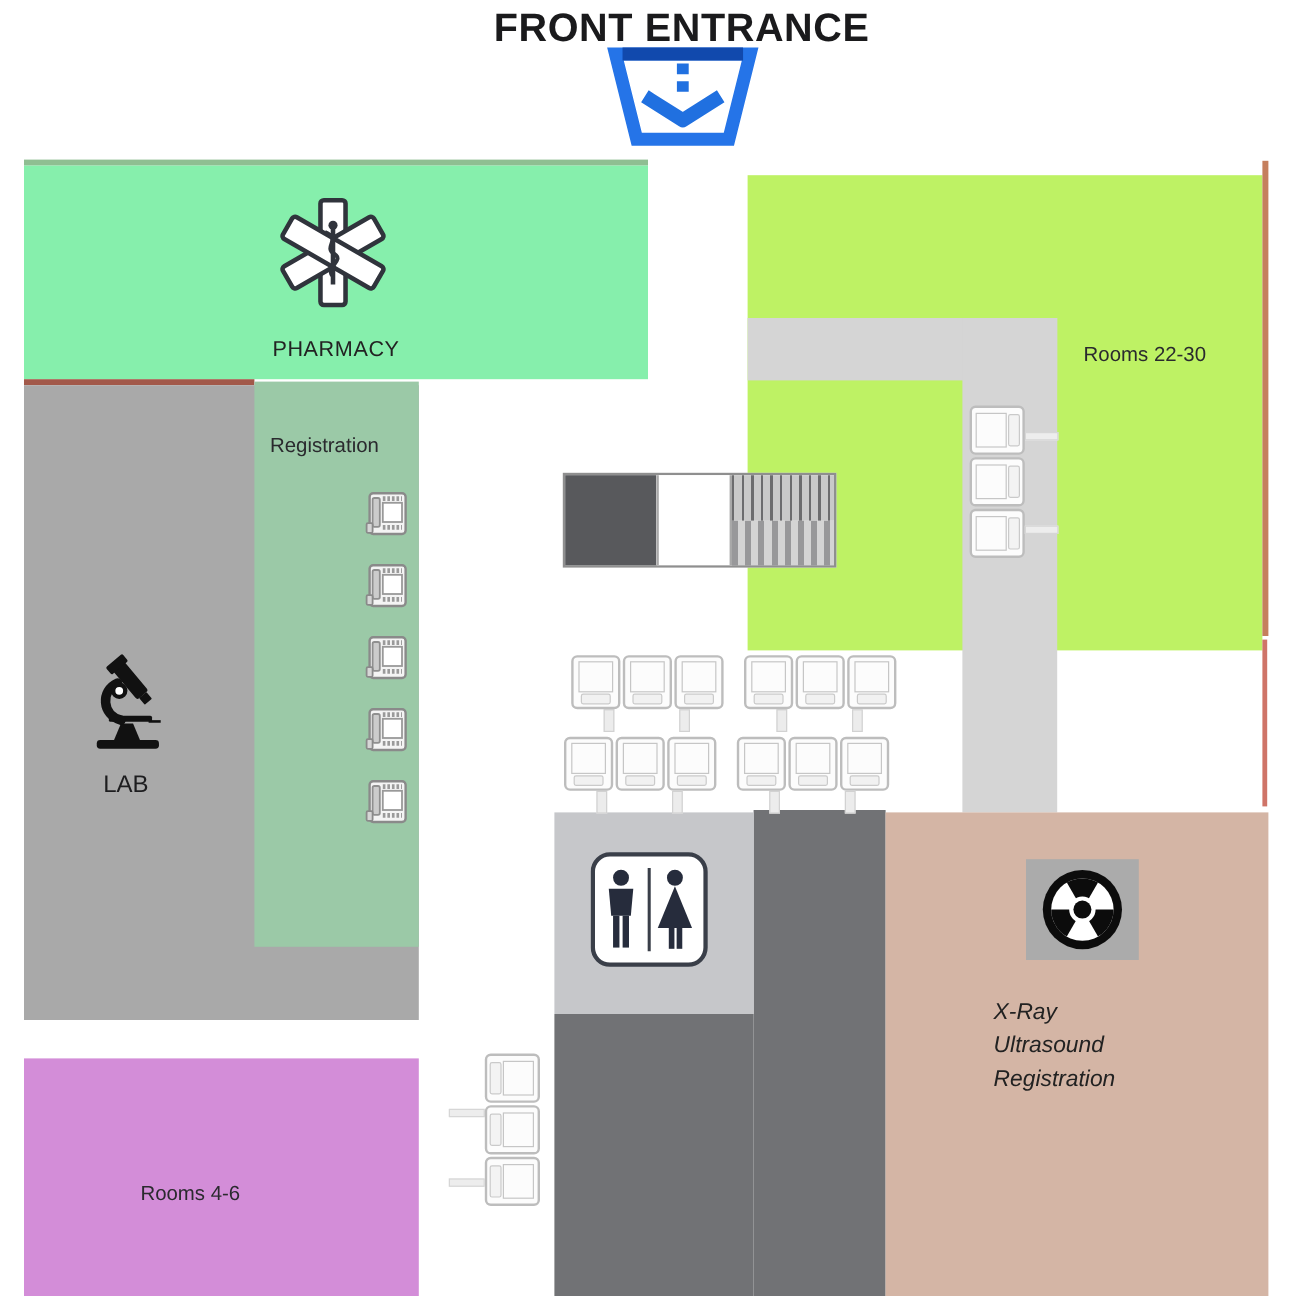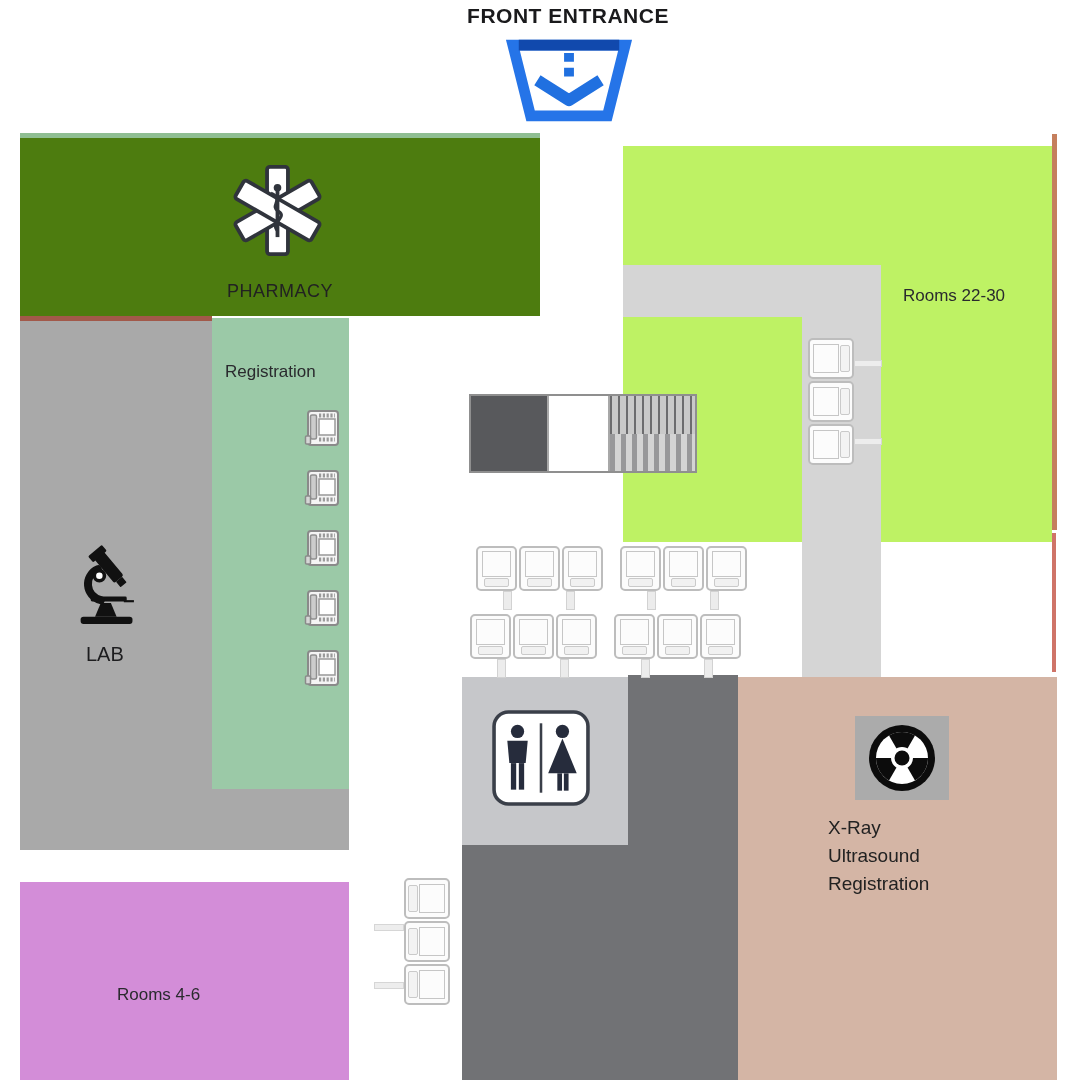--- a/index.html
+++ b/index.html
@@ -4,27 +4,27 @@
 <style>
   * { box-sizing: border-box; margin: 0; padding: 0; }
   html,body { background:#fff; }
   .stage {
     position: relative; width: 1080px; height: 1080px; background: #fff;
     font-family: "Liberation Sans", sans-serif; color:#26262a; overflow: hidden;
   }
 
   .title {
     position:absolute; top:4px; left:568px; transform:translateX(-50%);
-    font-size:21px; font-weight:bold; letter-spacing:0.5px; color:#1a1a1c; white-space:nowrap;
+    font-size:33px; font-weight:bold; letter-spacing:0.5px; color:#1a1a1c; white-space:nowrap;
   }
   .entrance-icon { position:absolute; left:505px; top:38px; width:128px; height:85px; }
 
   
   .zone { position:absolute; }
-  .z-pharmacy { left:20px; top:138px; width:520px; height:178px; background:#4d7c0f; }
+  .z-pharmacy { left:20px; top:138px; width:520px; height:178px; background:#86efac; }
   .line-green-top { position:absolute; left:20px; top:133px; width:520px; height:5px; background:#8fbe92; }
   .line-brown { position:absolute; left:20px; top:316px; width:192px; height:5px; background:#a2594a; }
   .z-lab { left:20px; top:321px; width:329px; height:529px; background:#a9a9a9; }
   .z-registration { left:212px; top:318px; width:137px; height:471px; background:#9bc9a7; }
   .z-rooms46 { left:20px; top:850px; width:329px; height:225px; background:#d38dd8;margin-top:32px; }
   .z-rooms2230 { left:623px; top:146px; width:429px; height:396px; background:#bef264; }
   .corridor-h { position:absolute; left:623px; top:265px; width:258px; height:52px; background:#d5d5d5; }
   .corridor-v { position:absolute; left:802px; top:265px; width:79px; height:412px; background:#d5d5d5; }
   .z-rooms2021 { left:880px; top:533px; width:172px; height:139px; background:#f59d6c; }
   .z-imaging { left:738px; top:677px; width:319px; height:403px; background:#d4b5a5; }
@@ -43,21 +43,21 @@
   .lab-icon { position:absolute; left:52px; top:210px; width:72px; height:108px; }
   .lab-label { left:66px; top:322px; font-size:20px; color:#1d1d1f; }
   .registration-label { left:13px; top:44px; }
   .kiosk-list { position:absolute; left:89px; top:90px; display:flex; flex-direction:column; gap:20px; }
   .kiosk { width:40px; height:40px; }
   .rooms46-label { left:97px; top:103px; }
   .rooms2230-label { left:280px; top:140px; }
   .rooms2021-label { left:28px; top:62px; }
   .rad-box { position:absolute; left:117px; top:39px; width:94px; height:84px; background:#ababab;
              display:flex; align-items:center; justify-content:center; }
-  .imaging-text { position:absolute; left:90px; top:137px; font-size:19px; line-height:28px; color:#222; }
+  .imaging-text { position:absolute; left:90px; top:153px; font-size:19px; line-height:28px; color:#222;font-style:italic; }
 
   
   .desk { position:absolute; left:469px; top:394px; width:228px; height:79px;
           border:2px solid #8f8f8f; display:flex; background:#fff; }
   .desk-dark { width:76px; height:100%; background:#58595c; }
   .desk-white { width:63px; height:100%; background:#ffffff; border-left:2px solid #a8a8a8; border-right:2px solid #a8a8a8; }
   .desk-slats { flex:1; display:flex; flex-direction:column; }
   .desk-slats .slat-top { flex:1.05; background:repeating-linear-gradient(90deg,#6c6c6e 0 2px,#c9c9c9 2px 8px); }
   .desk-slats .slat-bottom { flex:1; background:repeating-linear-gradient(90deg,#98989a 0 5px,#d4d4d4 5px 11px); }
 

